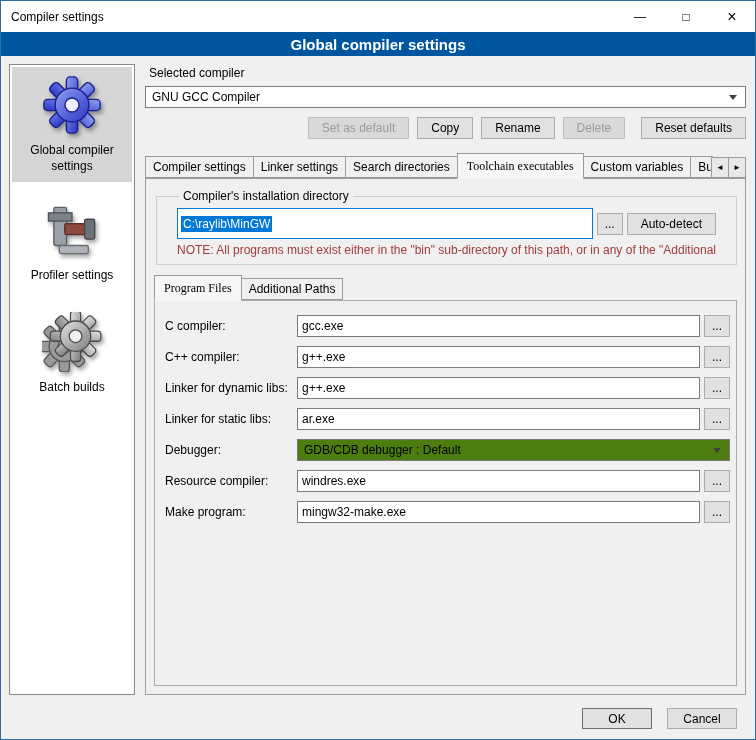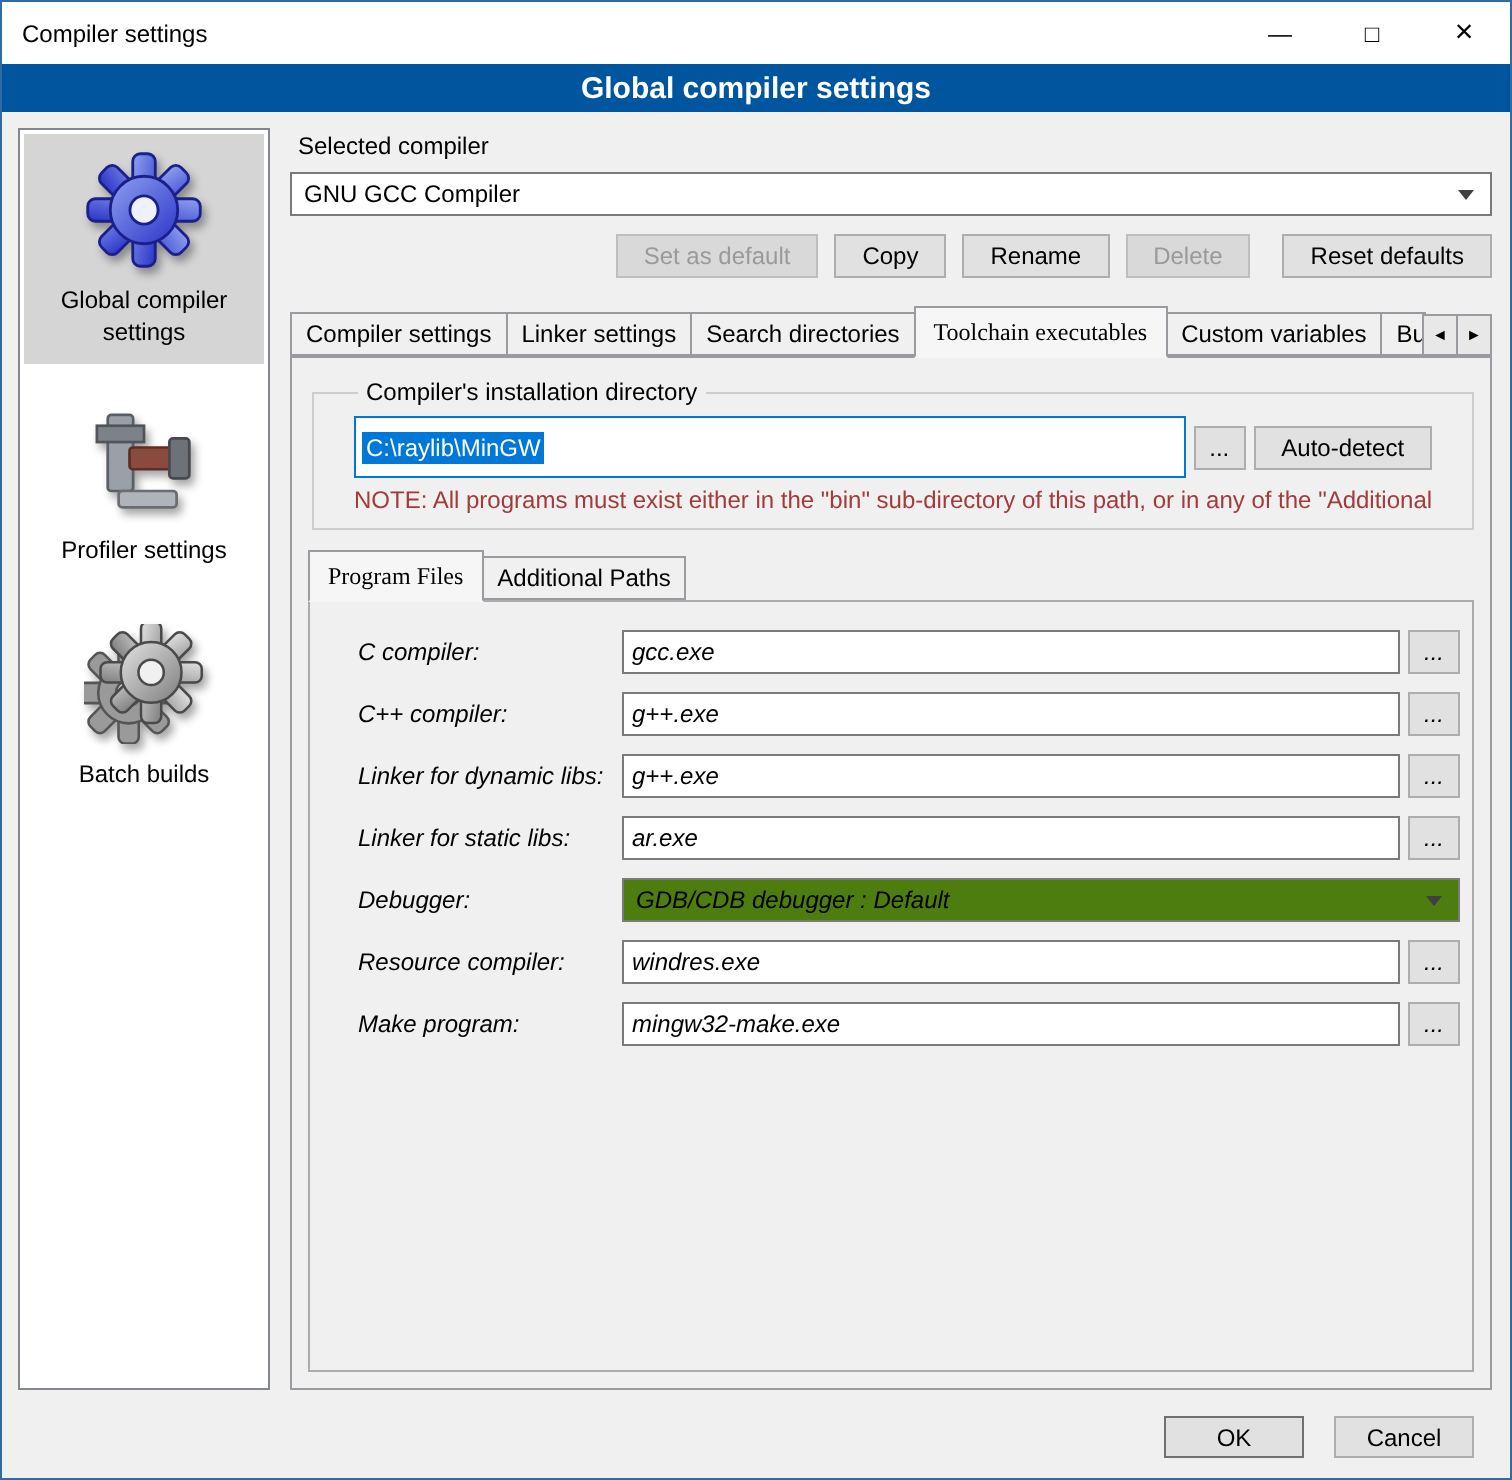--- a/index.html
+++ b/index.html
@@ -87,21 +87,21 @@
   .dir-row { display: flex; gap: 4px; align-items: center; margin: 3px 2px 4px; }
   .path-field {
     flex: 1; height: 31px; border: 1px solid #0078D7; background: #fff;
     display: flex; align-items: center; padding: 0 3px; overflow: hidden; cursor: text;
   }
   .path-field .sel { background: #0078D7; color: #fff; padding: 1px 2px; white-space: nowrap; }
   .browse { width: 26px; padding: 0; flex: 0 0 26px; }
   .note { color: #A33B3B; white-space: nowrap; overflow: hidden; margin: 3px 2px 5px; }
   
   .subtabs { display: flex; align-items: flex-end; margin-top: 10px; position: relative; z-index: 2; }
-  .subpanel { flex: 1; border: 1px solid #ABABAB; background: #F0F0F0; padding: 14px 4px 0 20px; min-height: 0; font-style: italic; }
+  .subpanel { flex: 1; border: 1px solid #ABABAB; background: #F0F0F0; padding: 14px 4px 0 6px; min-height: 0; }
   .frow { display: flex; align-items: center; margin: 0 2px 9px 4px; }
   .flabel { flex: 0 0 132px; }
   .finput {
     flex: 1; height: 22px; border: 1px solid #7a7a7a; background: #fff;
     padding: 0 4px; font: inherit; min-width: 0;
   }
   .fcombo { flex: 1; }
   .fbrowse { margin-left: 4px; }
   
   .footer { flex: 0 0 38px; display: flex; justify-content: flex-end; gap: 15px; padding: 7px 18px 0 0; }

